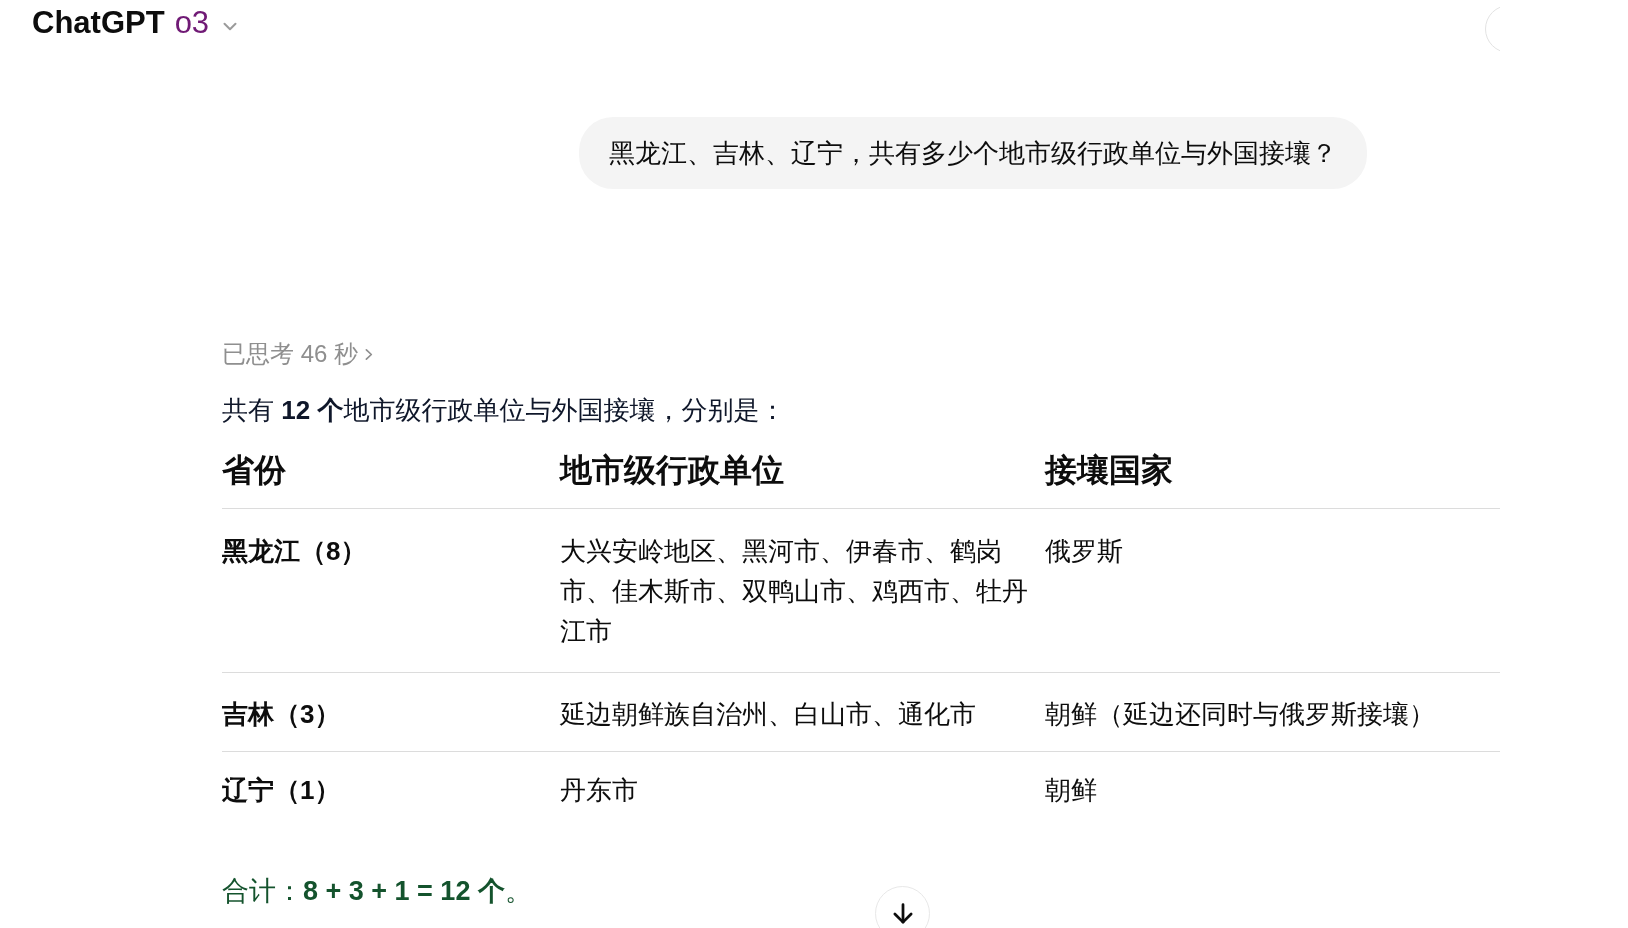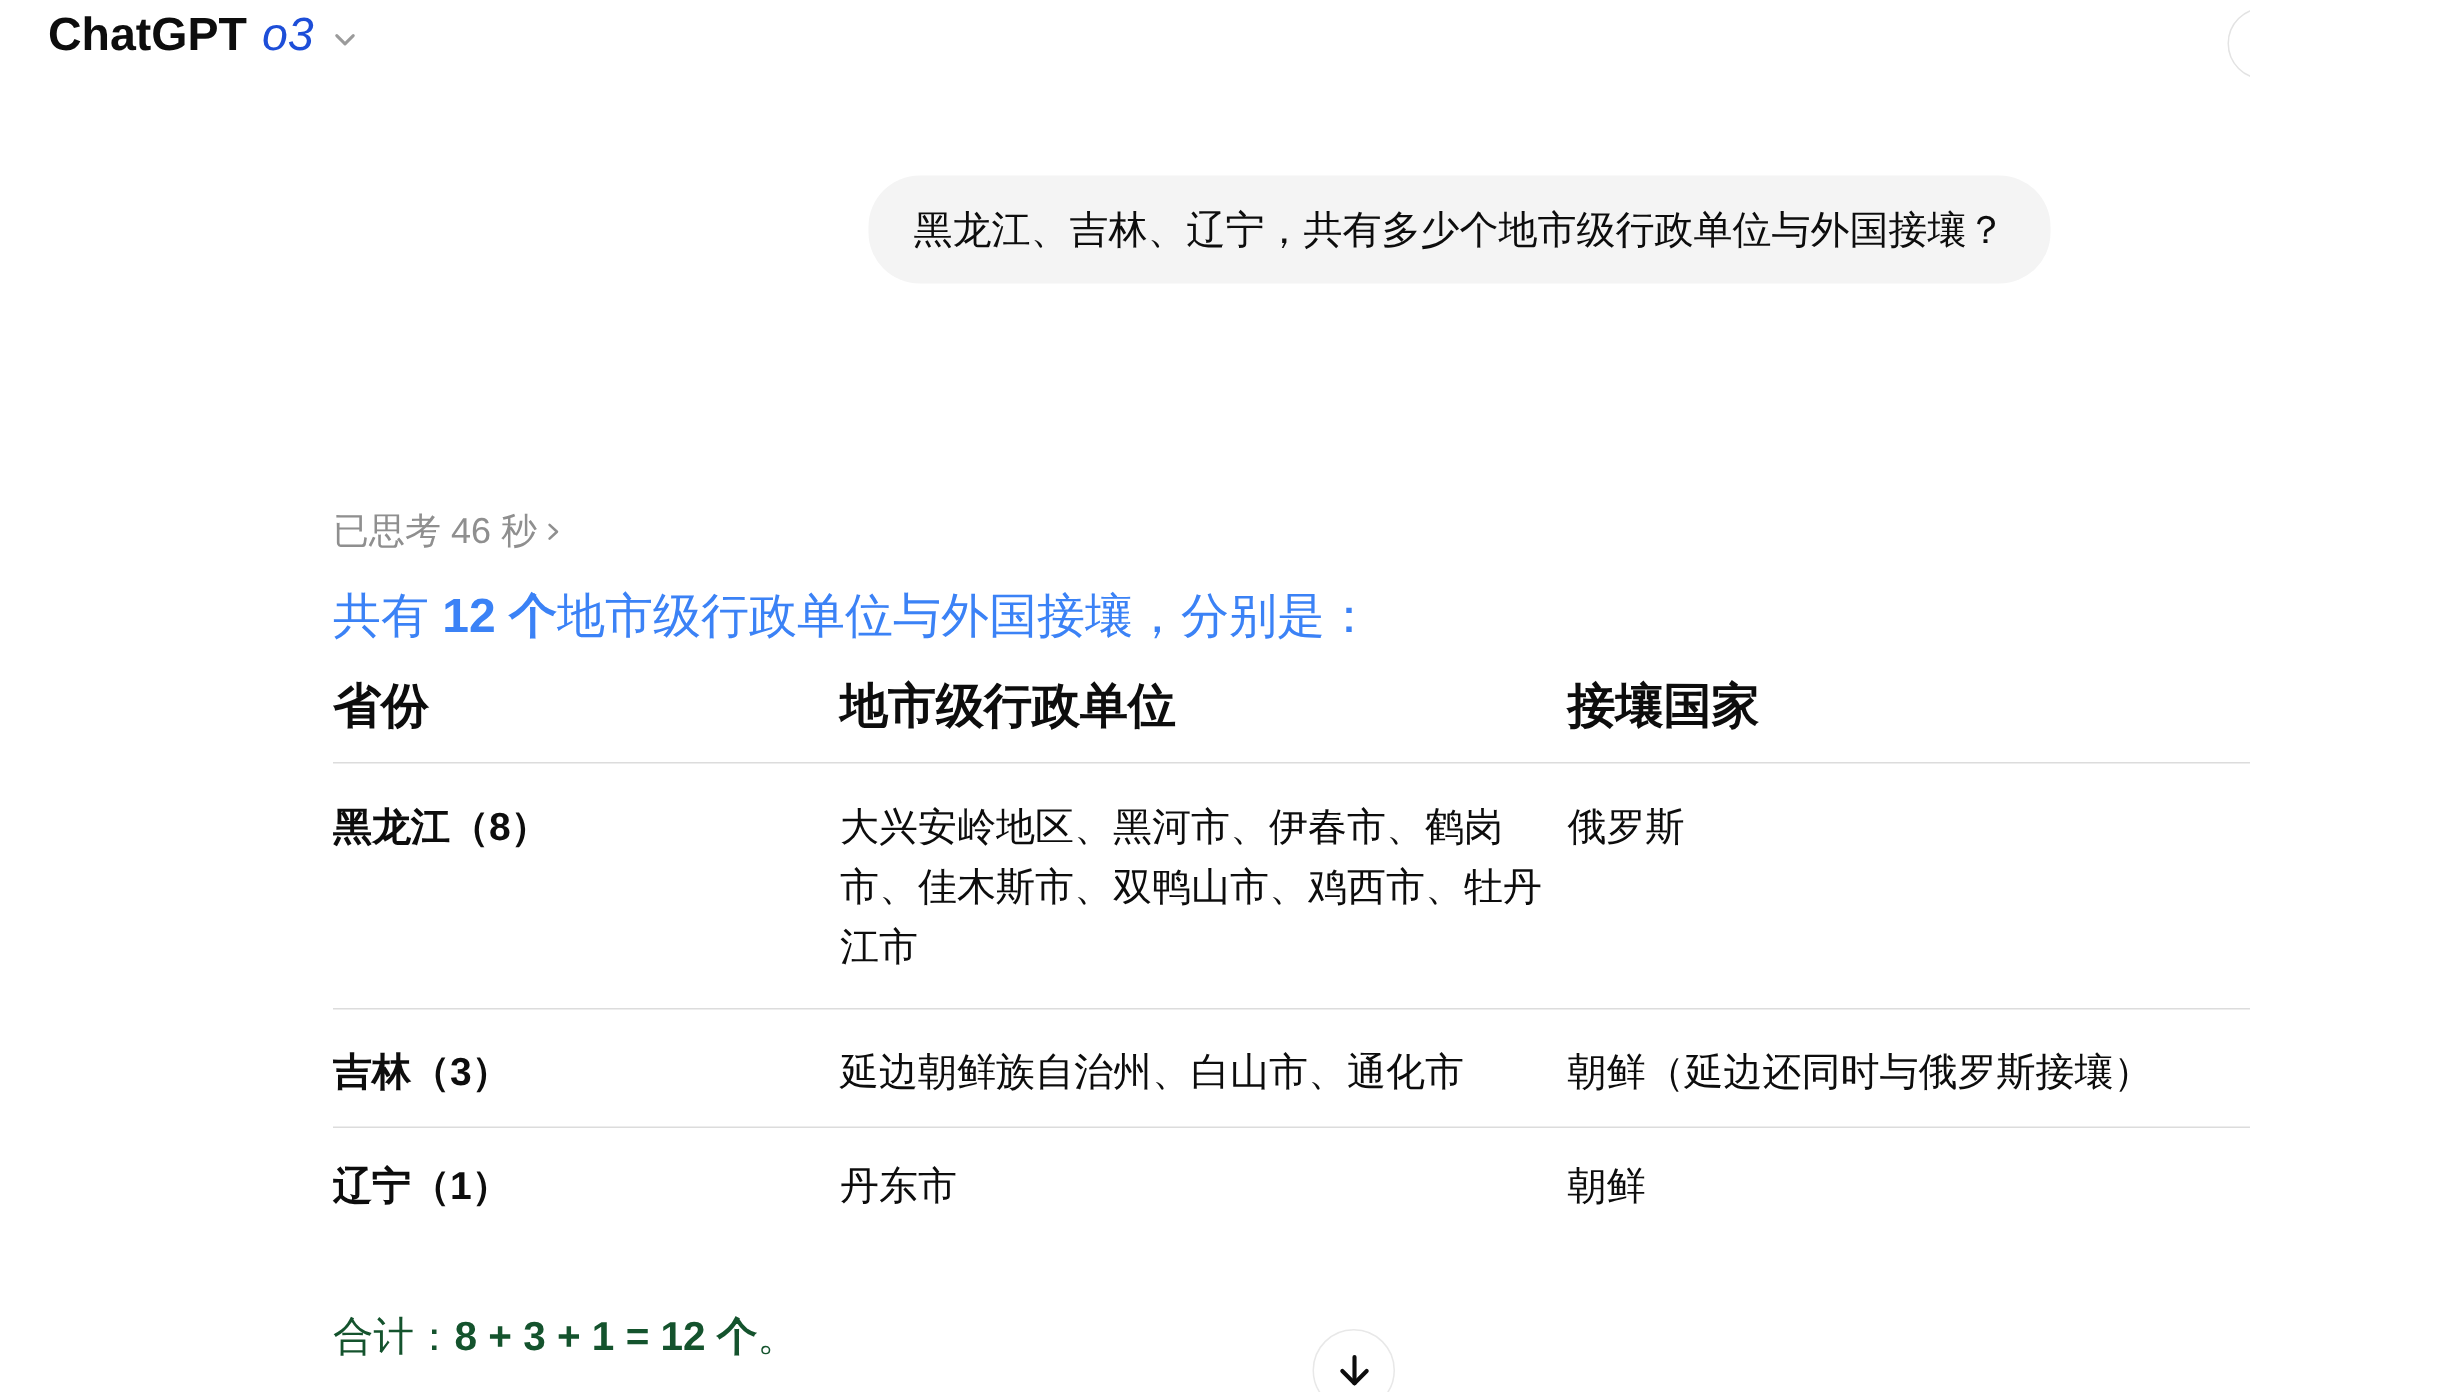--- a/index.html
+++ b/index.html
@@ -22,21 +22,21 @@
     left: 24px; top: 0;
     height: 46px;
     display: flex;
     align-items: center;
     gap: 10px;
     padding: 0 8px;
     border-radius: 10px;
     cursor: pointer;
   }
   .brand { font-size: 31px; font-weight: 600; color: #0d0d0d; letter-spacing: 0; }
-  .model { font-size: 31px; font-weight: 400; color: #1d4ed8; font-style: italic; }
+  .model { font-size: 31px; font-weight: 400; color: #701a75; }
   .chev-down { margin-top: 6px; }
 
   .share-btn {
     position: absolute;
     left: 1485px; top: 5px;
     width: 138px; height: 48px;
     background: #ffffff;
     border: 1.5px solid #e3e3e3;
     border-radius: 24px;
     display: flex;
@@ -71,23 +71,23 @@
     display: flex;
     align-items: center;
     gap: 2px;
     font-size: 24px;
     color: #8f8f8f;
     cursor: pointer;
   }
   .intro {
     position: absolute;
     left: 222px; top: 394px;
-    font-size: 32px;
+    font-size: 26px;
     line-height: 32px;
-    color: #3b82f6;
+    color: #0f172a;
   }
   .bold { font-weight: 700; }
 
   
   .answer-table {
     position: absolute;
     left: 222px; top: 455px;
     width: 1356px;
   }
   .t-row {

